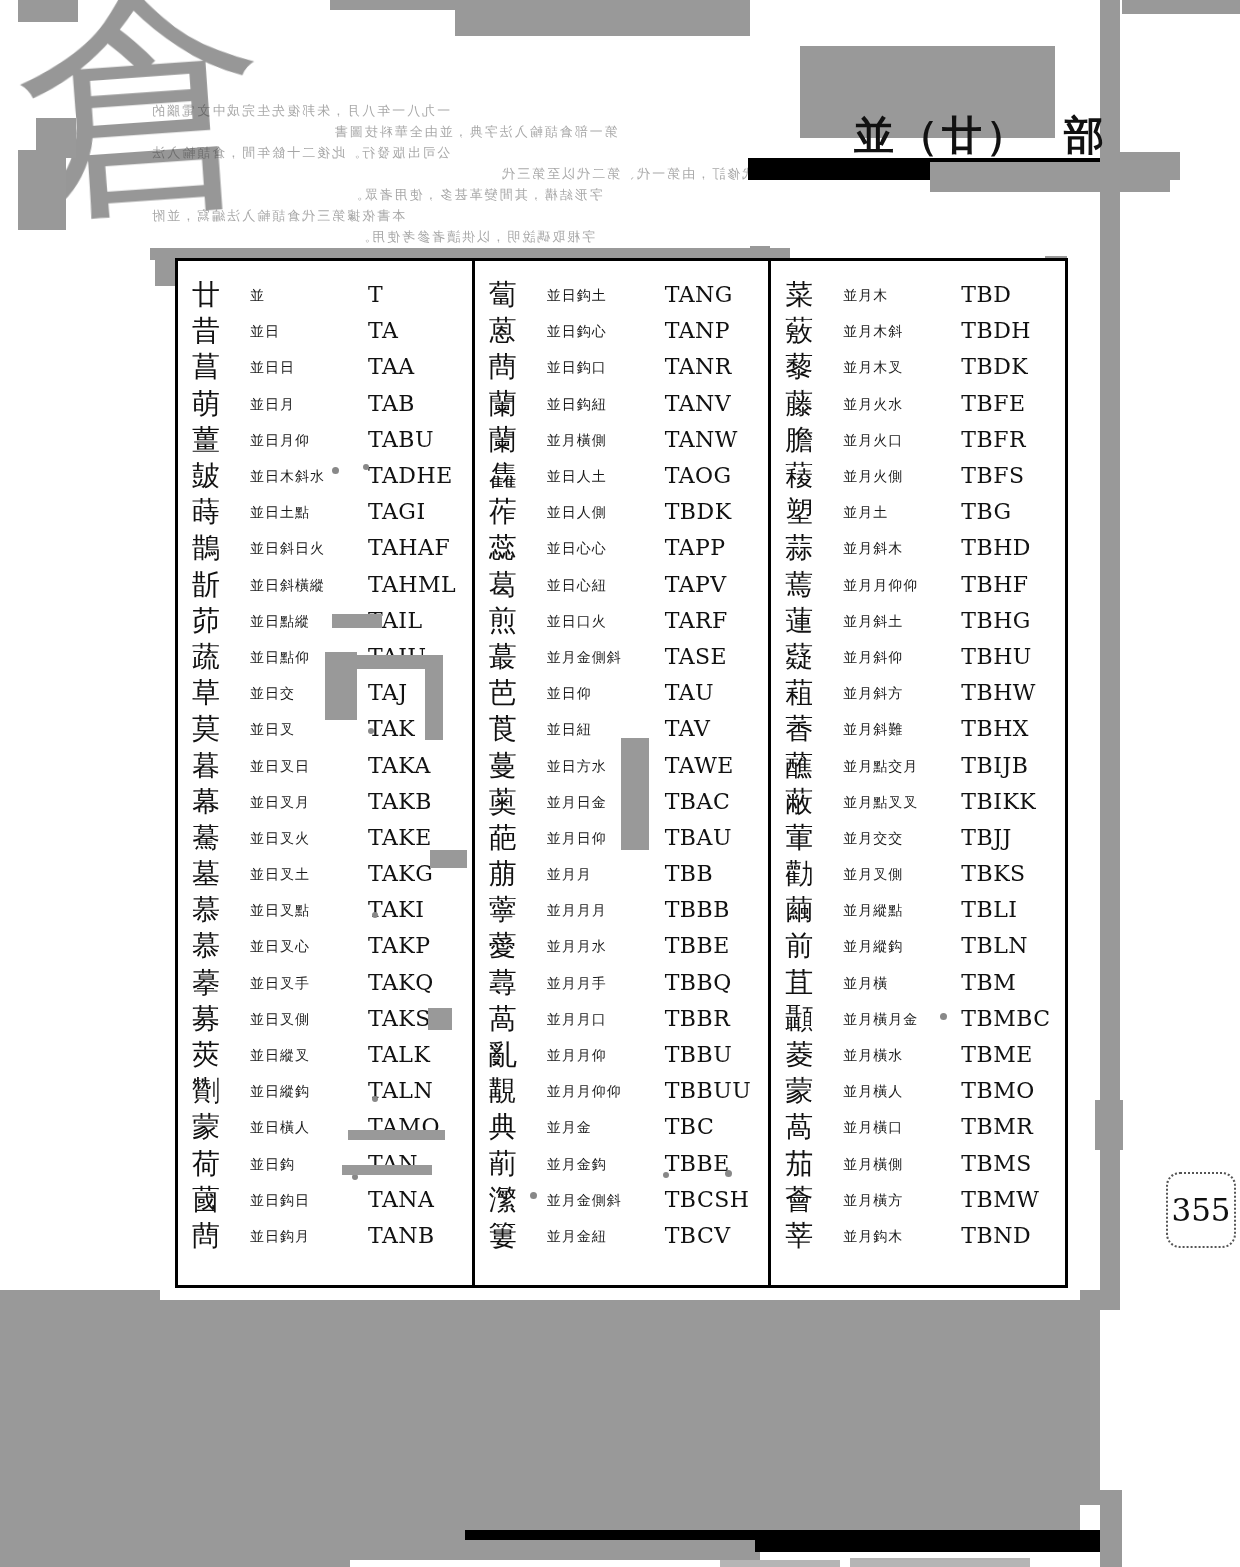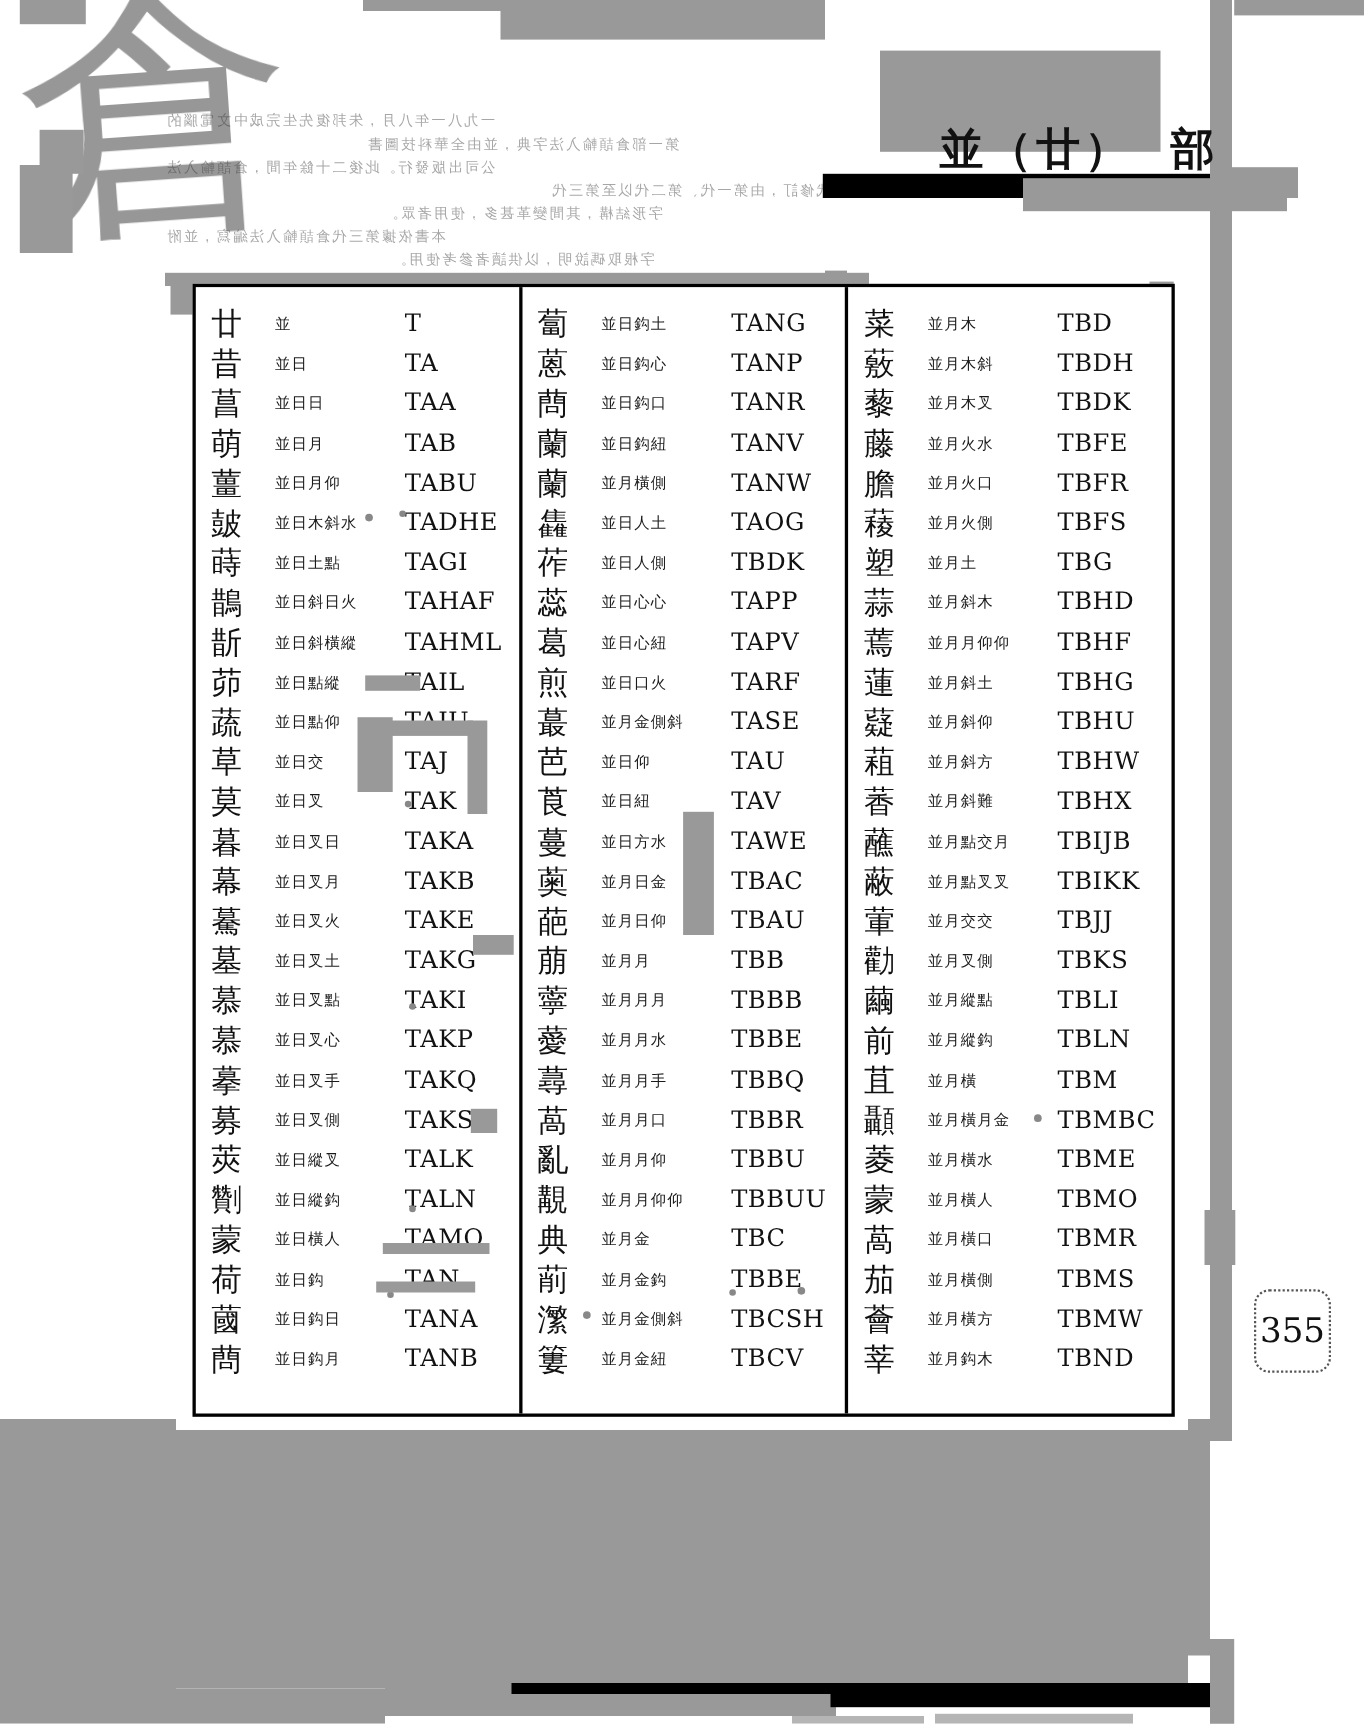--- a/index.html
+++ b/index.html
@@ -113,21 +113,21 @@
     line-height:24px;
     letter-spacing:.5px;
     color:#111;
     white-space:nowrap;
     padding-left:6px;
   }
 
   
   #pageno{
     position:absolute;
-    right:30px;top:1172px;
+    right:4px;top:1172px;
     width:66px;height:72px;
     z-index:12;
     border:2px dotted #555;
     border-radius:14px;
     display:flex;align-items:center;justify-content:center;
     font-family:"DejaVu Serif","Liberation Serif",serif;
     font-size:31px;
     color:#111;
     background:#fff;
   }

